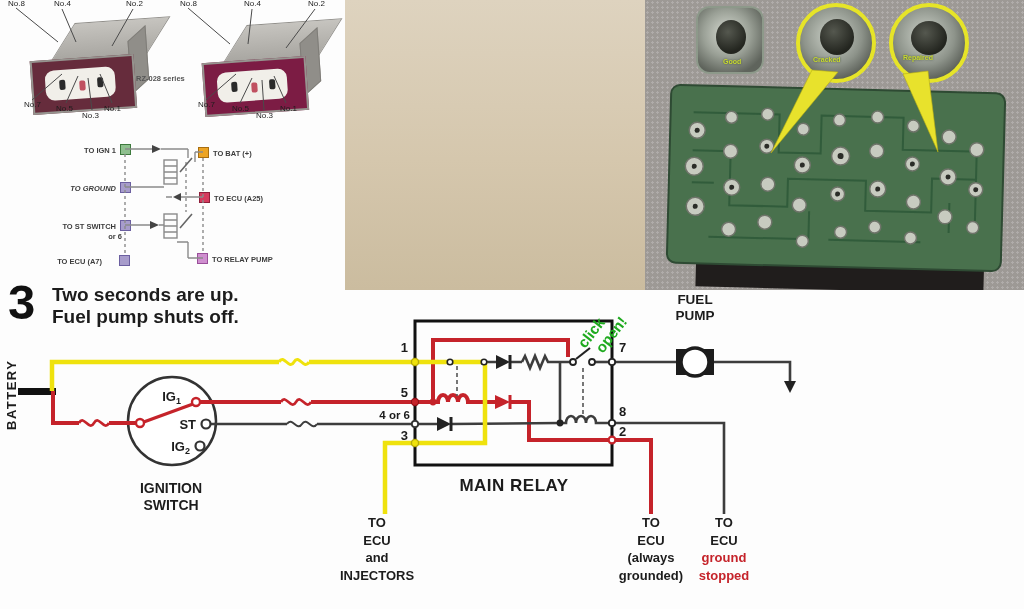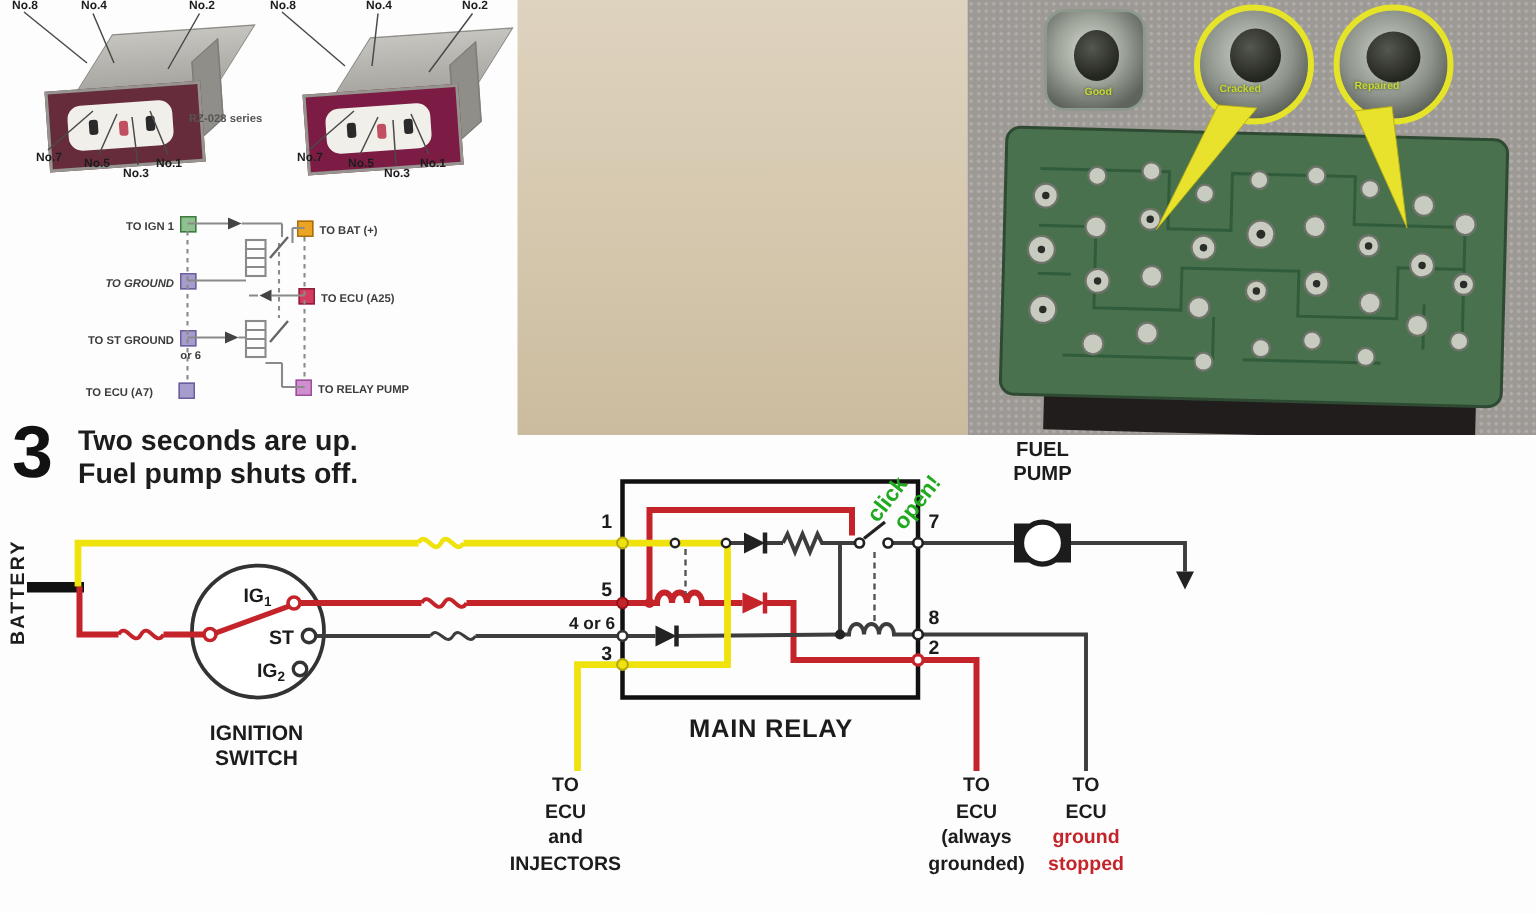--- a/index.html
+++ b/index.html
@@ -17,21 +17,21 @@
   
   .cutbox{width:122px;height:92px;}
   .cut-top{position:absolute;left:22px;top:4px;width:94px;height:36px;
            background:linear-gradient(#c6c4bf,#a7a5a0);transform:skewX(-36deg);
            transform-origin:bottom left;border:1px solid #8f8d88;}
   .cut-side{position:absolute;left:101px;top:26px;width:17px;height:52px;
             background:#908e89;transform:skewY(-38deg);transform-origin:top left;border:1px solid #7f7d78;}
   .cut-front{position:absolute;left:2px;top:39px;width:100px;height:50px;border:2px solid #96948f;}
   .cut-mech{position:absolute;left:12px;top:9px;width:70px;height:30px;background:#f1efe9;border-radius:9px;}
   .cut-dot{position:absolute;width:6px;height:10px;background:#2a2a2a;border-radius:2px;}
-  .cut-label{position:absolute;font-size:8px;font-weight:bold;color:#1d1d1d;white-space:nowrap;}
+  .cut-label{position:absolute;font-size:8px;font-weight:normal;color:#1d1d1d;white-space:nowrap;}
   .series-label{position:absolute;font-size:7.5px;font-weight:bold;color:#555;}
 
   
   .pm-label{position:absolute;font-size:7.5px;font-weight:bold;color:#3c3c3c;white-space:nowrap;}
   .pm-label.r{text-align:right;}
   .pm-label.l{width:78px;text-align:right;}
   .pm-pin{position:absolute;width:9px;height:9px;border:1.5px solid rgba(0,0,0,.35);}
 
   
   #step-num{left:8px;top:278px;font-size:49px;font-weight:bold;color:#111;line-height:1;}
@@ -168,34 +168,34 @@
   <div class="cut-label" style="left:244px;top:-1px;">No.4</div>
   <div class="cut-label" style="left:308px;top:-1px;">No.2</div>
   <div class="cut-label" style="left:24px;top:100px;">No.7</div>
   <div class="cut-label" style="left:56px;top:104px;">No.5</div>
   <div class="cut-label" style="left:82px;top:111px;">No.3</div>
   <div class="cut-label" style="left:104px;top:104px;">No.1</div>
   <div class="cut-label" style="left:198px;top:100px;">No.7</div>
   <div class="cut-label" style="left:232px;top:104px;">No.5</div>
   <div class="cut-label" style="left:256px;top:111px;">No.3</div>
   <div class="cut-label" style="left:280px;top:104px;">No.1</div>
-  <div class="series-label" style="left:126px;top:74px;">RZ-028 series</div>
+  <div class="series-label" style="left:136px;top:74px;">RZ-028 series</div>
 
   <div class="pm-pin" style="left:120px;top:144px;background:#8fc08f;border-color:#3d7a3d;"></div>
   <div class="pm-pin" style="left:198px;top:147px;background:#eca424;border-color:#a86e10;"></div>
   <div class="pm-pin" style="left:120px;top:182px;background:#a79ccb;border-color:#6b5fa0;"></div>
   <div class="pm-pin" style="left:199px;top:192px;background:#d53b5e;border-color:#8e1e3a;"></div>
   <div class="pm-pin" style="left:120px;top:220px;background:#a79ccb;border-color:#6b5fa0;"></div>
   <div class="pm-pin" style="left:119px;top:255px;background:#a79ccb;border-color:#6b5fa0;"></div>
   <div class="pm-pin" style="left:197px;top:253px;background:#cf8fcf;border-color:#9a4f9a;"></div>
 
   <div class="pm-label l" style="left:38px;top:146px;">TO IGN 1</div>
   <div class="pm-label l" style="left:38px;top:184px;font-style:italic;">TO GROUND</div>
-  <div class="pm-label l" style="left:38px;top:222px;">TO ST GROUND</div>
-  <div class="pm-label l" style="left:56px;top:232px;">or 6</div>
+  <div class="pm-label l" style="left:38px;top:222px;">TO ST SWITCH</div>
+  <div class="pm-label l" style="left:44px;top:232px;">or 6</div>
   <div class="pm-label l" style="left:24px;top:257px;">TO ECU (A7)</div>
   <div class="pm-label r" style="left:213px;top:149px;">TO BAT (+)</div>
   <div class="pm-label r" style="left:214px;top:194px;">TO ECU (A25)</div>
   <div class="pm-label r" style="left:212px;top:255px;">TO RELAY PUMP</div>
 
   <div class="abs" id="step-num">3</div>
   <div class="abs step-line" style="top:284px;">Two seconds are up.</div>
   <div class="abs step-line" style="top:306px;">Fuel pump shuts off.</div>
 
   <svg class="abs" style="left:0;top:0;z-index:5;pointer-events:none;" width="1024" height="609" viewBox="0 0 1024 609">

